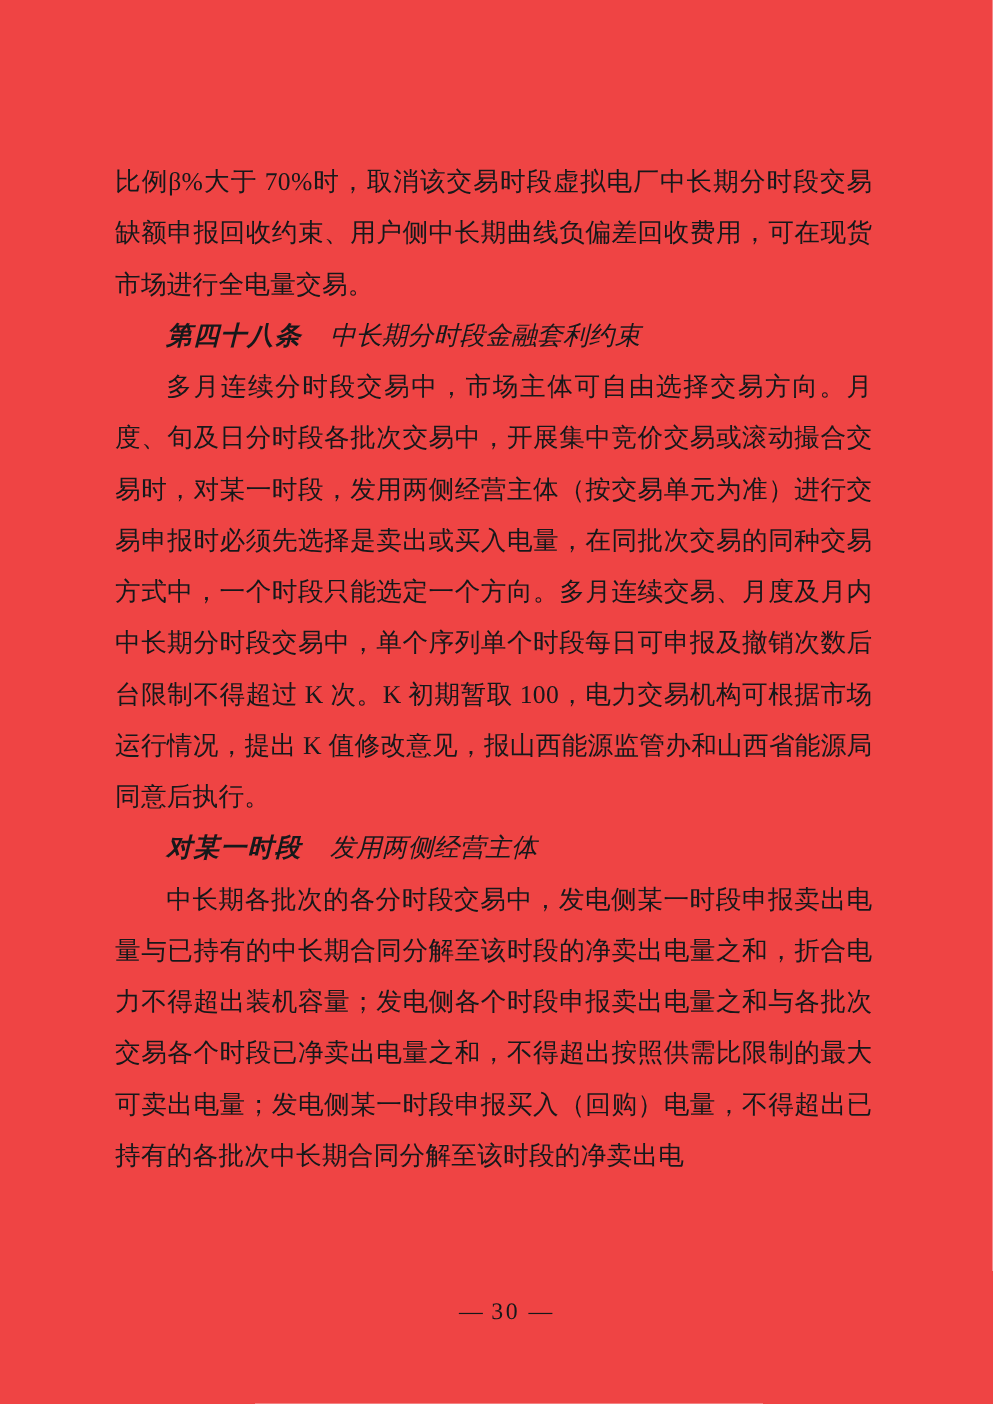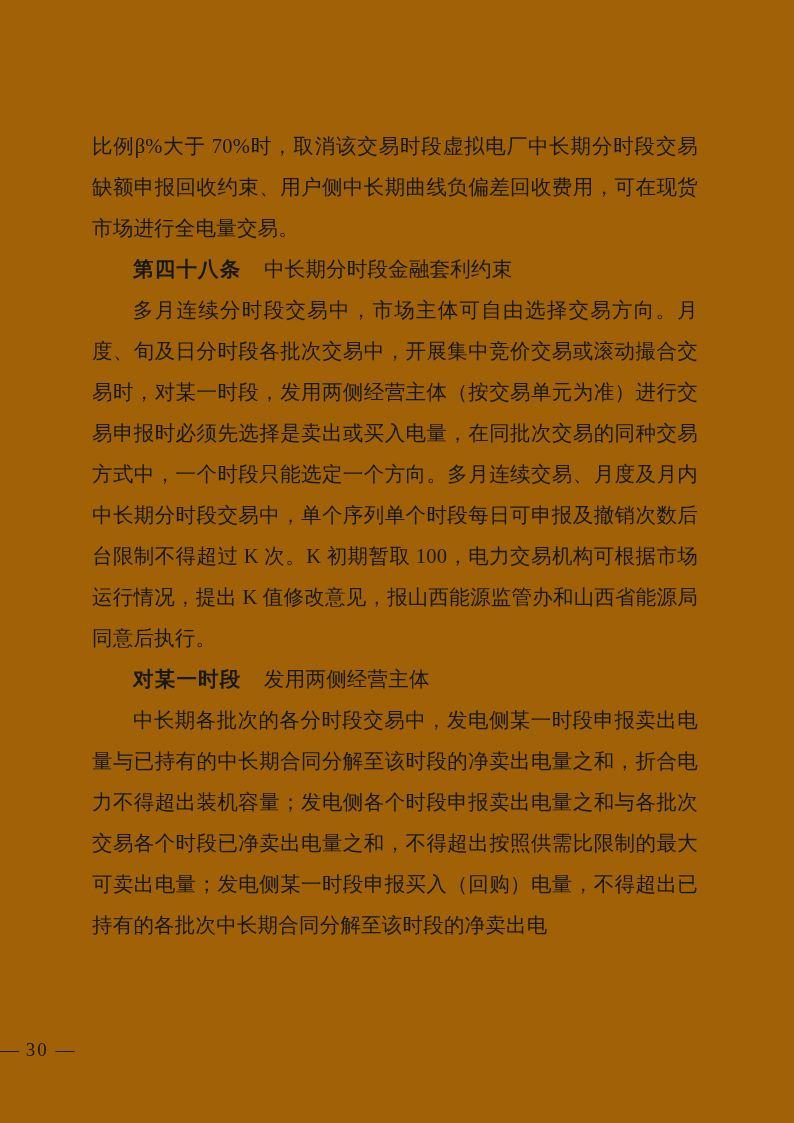--- a/index.html
+++ b/index.html
@@ -13,62 +13,64 @@
     font-family: "Liberation Serif", "DejaVu Serif", serif;
     color: #1a1a1a;
     -webkit-font-smoothing: antialiased;
   }
   .page {
     position: relative;
     width: 794px;
     height: 1123px;
     box-sizing: border-box;
     padding: 126px 96px 0 92px;
-    background: #a16207;
+    background: #ef4444;
   }
   .doc-body {
     font-size: 20.5px;
     line-height: 41px;
     text-align: justify;
     text-justify: inter-ideograph;
     letter-spacing: 0.2px;
     color: #16181a;
   }
   .para {
     margin: 0;
     text-indent: 2em;
   }
   .para.no-indent {
     text-indent: 0;
   }
   .heading-para {
     margin: 0;
     text-indent: 2em;
+    font-style: italic;
   }
   .heading-label {
     font-family: "Liberation Serif", "DejaVu Serif", serif;
     font-weight: bold;
     letter-spacing: 1.2px;
   }
   .heading-gap {
     display: inline-block;
     width: 1.1em;
   }
   .heading-title {
     font-weight: normal;
   }
   .footer {
     position: absolute;
     left: 0;
     right: 0;
     bottom: 62px;
-    text-align: left;
+    text-align: center;
     font-size: 19px;
     color: #16181a;
     letter-spacing: 2px;
+    padding-left: 15px;
   }
   .footer .dash {
     letter-spacing: 0;
   }
 </style>
 </head>
 <body>
 
 <div class="page">
   <div class="doc-body">

